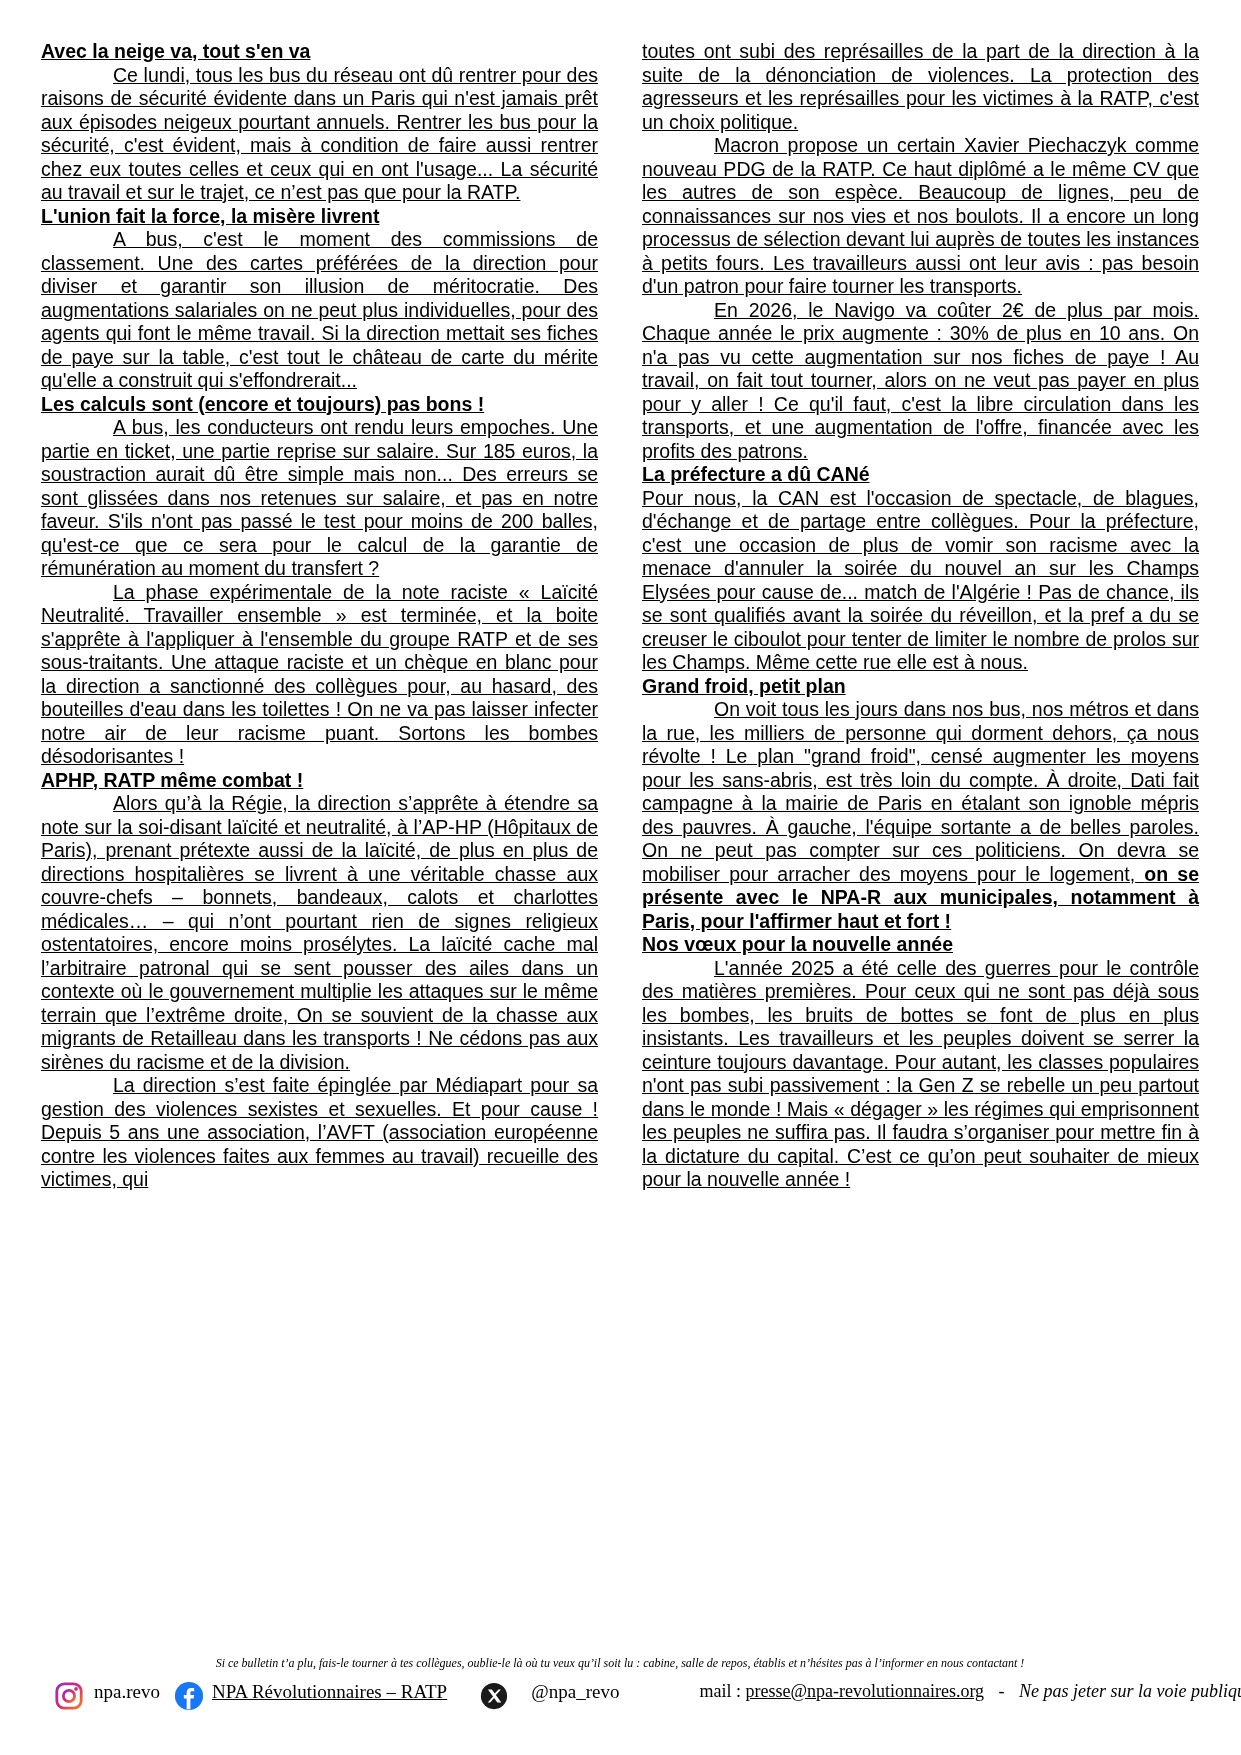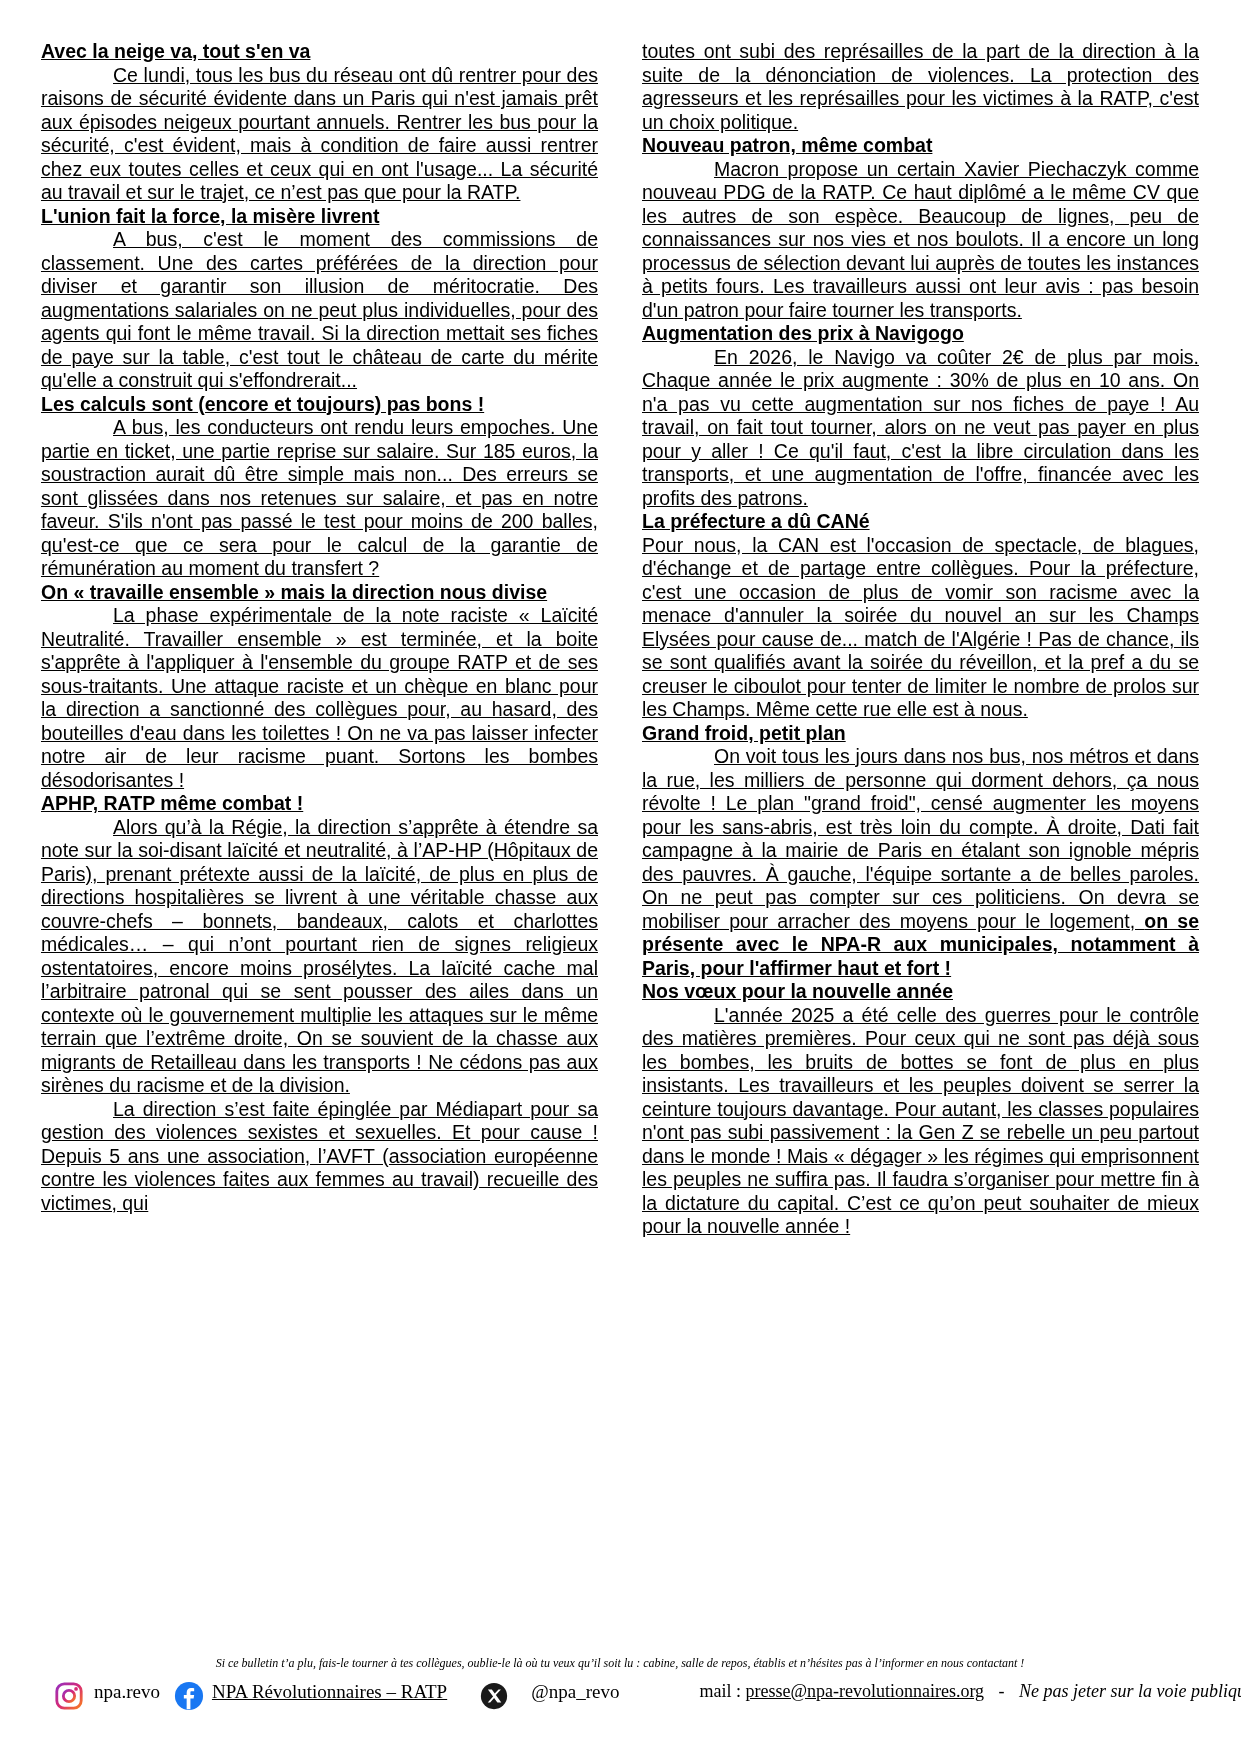--- a/index.html
+++ b/index.html
@@ -71,31 +71,28 @@
 <div class="page">
 
   <div class="columns">
     <div class="col">
         <div class="heading gap-none">Avec la neige va, tout s'en va</div>
         <p class="para indent"><span>Ce lundi, tous les bus du réseau ont dû rentrer pour des raisons de sécurité évidente dans un Paris qui n'est jamais prêt aux épisodes neigeux pourtant annuels. Rentrer les bus pour la sécurité, c'est évident, mais à condition de faire aussi rentrer chez eux toutes celles et ceux qui en ont l'usage... La sécurité au travail et sur le trajet, ce n’est pas que pour la RATP.</span></p>
         <div class="heading">L'union fait la force, la misère livrent</div>
         <p class="para indent"><span>A bus, c'est le moment des commissions de classement. Une des cartes préférées de la direction pour diviser et garantir son illusion de méritocratie. Des augmentations salariales on ne peut plus individuelles, pour des agents qui font le même travail. Si la direction mettait ses fiches de paye sur la table, c'est tout le château de carte du mérite qu'elle a construit qui s'effondrerait...</span></p>
         <div class="heading">Les calculs sont (encore et toujours) pas bons !</div>
         <p class="para indent"><span>A bus, les conducteurs ont rendu leurs empoches. Une partie en ticket, une partie reprise sur salaire. Sur 185 euros, la soustraction aurait dû être simple mais non... Des erreurs se sont glissées dans nos retenues sur salaire, et pas en notre faveur. S'ils n'ont pas passé le test pour moins de 200 balles, qu'est-ce que ce sera pour le calcul de la garantie de rémunération au moment du transfert ?</span></p>
-        <div class="heading">On « travaille ensemble » mais la direction nous divise</div>
         <p class="para indent"><span>La phase expérimentale de la note raciste « Laïcité Neutralité. Travailler ensemble » est terminée, et la boite s'apprête à l'appliquer à l'ensemble du groupe RATP et de ses sous-traitants. Une attaque raciste et un chèque en blanc pour la direction a sanctionné des collègues pour, au hasard, des bouteilles d'eau dans les toilettes ! On ne va pas laisser infecter notre air de leur racisme puant. Sortons les bombes désodorisantes !</span></p>
         <div class="heading">APHP, RATP même combat !</div>
         <p class="para indent"><span>Alors qu’à la Régie, la direction s’apprête à étendre sa note sur la soi-disant laïcité et neutralité, à l’AP-HP (Hôpitaux de Paris), prenant prétexte aussi de la laïcité, de plus en plus de directions hospitalières se livrent à une véritable chasse aux couvre-chefs – bonnets, bandeaux, calots et charlottes médicales… – qui n’ont pourtant rien de signes religieux ostentatoires, encore moins prosélytes. La laïcité cache mal l’arbitraire patronal qui se sent pousser des ailes dans un contexte où le gouvernement multiplie les attaques sur le même terrain que l’extrême droite, On se souvient de la chasse aux migrants de Retailleau dans les transports ! Ne cédons pas aux sirènes du racisme et de la division.</span></p>
         <p class="para indent"><span>La direction s’est faite épinglée par Médiapart pour sa gestion des violences sexistes et sexuelles. Et pour cause ! Depuis 5 ans une association, l’AVFT (association européenne contre les violences faites aux femmes au travail) recueille des victimes, qui</span></p>
       </div>
     <div class="col">
         <p class="para gap-none"><span>toutes ont subi des représailles de la part de la direction à la suite de la dénonciation de violences. La protection des agresseurs et les représailles pour les victimes à la RATP, c'est un choix politique.</span></p>
-        <div class="heading">Nouveau patron, même combat</div>
         <p class="para indent"><span>Macron propose un certain Xavier Piechaczyk comme nouveau PDG de la RATP. Ce haut diplômé a le même CV que les autres de son espèce. Beaucoup de lignes, peu de connaissances sur nos vies et nos boulots. Il a encore un long processus de sélection devant lui auprès de toutes les instances à petits fours. Les travailleurs aussi ont leur avis : pas besoin d'un patron pour faire tourner les transports.</span></p>
-        <div class="heading">Augmentation des prix à Navigogo</div>
         <p class="para indent"><span>En 2026, le Navigo va coûter 2€ de plus par mois. Chaque année le prix augmente : 30% de plus en 10 ans. On n'a pas vu cette augmentation sur nos fiches de paye ! Au travail, on fait tout tourner, alors on ne veut pas payer en plus pour y aller ! Ce qu'il faut, c'est la libre circulation dans les transports, et une augmentation de l'offre, financée avec les profits des patrons.</span></p>
         <div class="heading">La préfecture a dû CANé</div>
         <p class="para"><span>Pour nous, la CAN est l'occasion de spectacle, de blagues, d'échange et de partage entre collègues. Pour la préfecture, c'est une occasion de plus de vomir son racisme avec la menace d'annuler la soirée du nouvel an sur les Champs Elysées pour cause de... match de l'Algérie ! Pas de chance, ils se sont qualifiés avant la soirée du réveillon, et la pref a du se creuser le ciboulot pour tenter de limiter le nombre de prolos sur les Champs. Même cette rue elle est à nous.</span></p>
         <div class="heading gap-large">Grand froid, petit plan</div>
         <p class="para indent"><span>On voit tous les jours dans nos bus, nos métros et dans la rue, les milliers de personne qui dorment dehors, ça nous révolte ! Le plan "grand froid", censé augmenter les moyens pour les sans-abris, est très loin du compte. À droite, Dati fait campagne à la mairie de Paris en étalant son ignoble mépris des pauvres. À gauche, l'équipe sortante a de belles paroles. On ne peut pas compter sur ces politiciens. On devra se mobiliser pour arracher des moyens pour le logement, </span><span class="bold">on se présente avec le NPA-R aux municipales, notamment à Paris, pour l'affirmer haut et fort !</span></p>
         <div class="heading gap-large">Nos vœux pour la nouvelle année</div>
         <p class="para indent"><span>L'année 2025 a été celle des guerres pour le contrôle des matières premières. Pour ceux qui ne sont pas déjà sous les bombes, les bruits de bottes se font de plus en plus insistants. Les travailleurs et les peuples doivent se serrer la ceinture toujours davantage. Pour autant, les classes populaires n'ont pas subi passivement : la Gen Z se rebelle un peu partout dans le monde ! Mais « dégager » les régimes qui emprisonnent les peuples ne suffira pas. Il faudra s’organiser pour mettre fin à la dictature du capital. C’est ce qu’on peut souhaiter de mieux pour la nouvelle année !</span></p>
       </div>
   </div>
 

